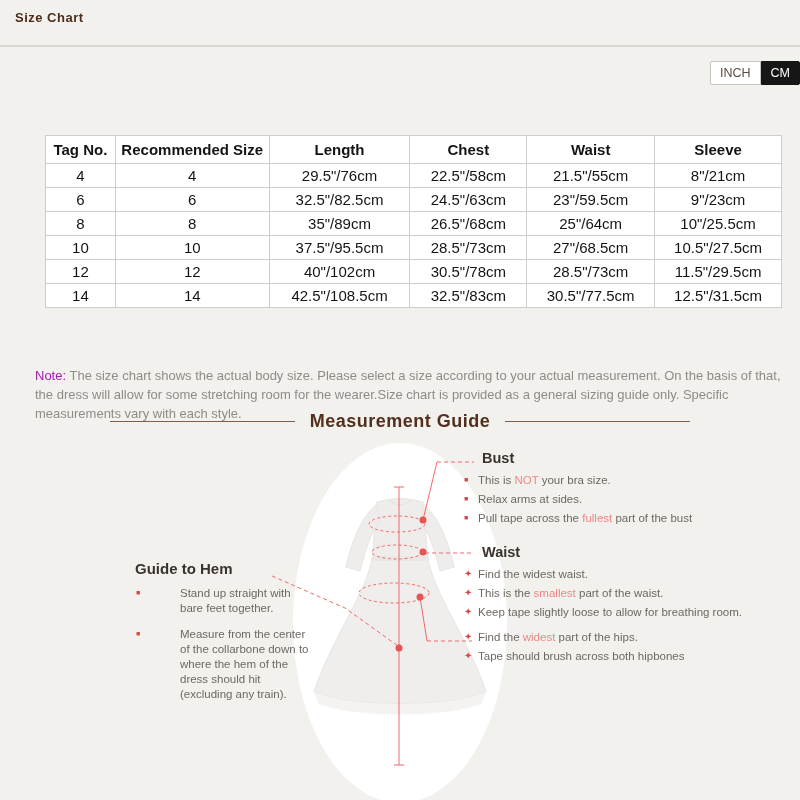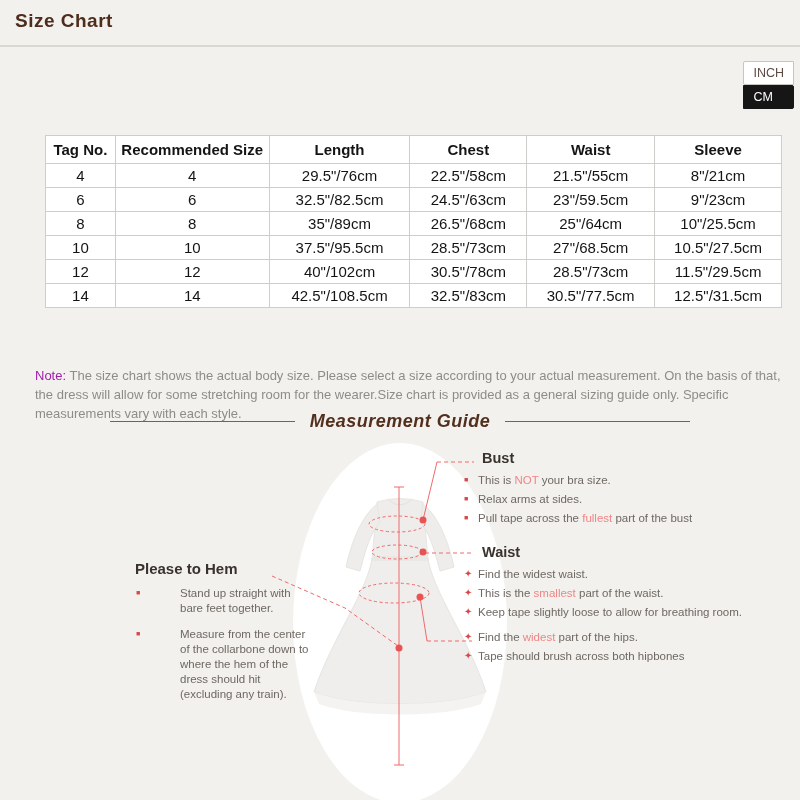--- a/index.html
+++ b/index.html
@@ -5,26 +5,26 @@
   * { box-sizing: border-box; }
   html,body { margin:0; padding:0; }
   body {
     width:800px; height:800px; position:relative; overflow:hidden;
     background:#f2f1ee;
     font-family:"Liberation Sans", sans-serif;
     color:#141414;
   }
   .page-title {
     position:absolute; left:15px; top:10px;
-    font-size:19px; font-weight:bold; color:#4e2d1b; letter-spacing:.5px;
+    font-size:13px; font-weight:bold; color:#4e2d1b; letter-spacing:.5px;
   }
   .header-divider {
     position:absolute; top:45px; left:0; width:800px; height:2px; background:#dbd7d1;
   }
-  .unit-toggle { position:absolute; top:61px; right:6px; display:flex;flex-direction:column; }
+  .unit-toggle { position:absolute; top:61px; right:0; display:flex; }
   .unit-btn {
     font-size:12.5px; line-height:16px; padding:3px 9px; cursor:pointer;
     border:1px solid #c8c4bf;
   }
   .unit-inch { background:#ffffff; color:#5b4b42; border-radius:2px 0 0 2px; }
   .unit-cm   { background:#161616; color:#ffffff; border-color:#161616; border-radius:0 2px 2px 0; }
 
   table.size-table {
     position:absolute; top:135px; left:33px; width:737px;
     border-collapse:collapse; background:#ffffff;
@@ -32,21 +32,21 @@
   }
   .size-table th, .size-table td { border:1px solid #cfcdca; padding:0 4px; }
   .size-table th { height:28px; font-weight:bold; }
   .size-table td { height:24px; font-weight:normal; }
 
   .note { position:absolute; left:35px; top:366px; font-size:13px; color:#8f8c88; line-height:19px; }
   .note .note-label { color:#a21caf; }
 
   .guide-title-row {
     position:absolute; top:411px; left:110px; width:580px;
-    display:flex; align-items:center; gap:15px;font-style:italic;
+    display:flex; align-items:center; gap:15px;
   }
   .guide-title-row .rule { flex:1; height:1px; background:#7d5f4c; }
   .guide-title { font-size:18px; font-weight:bold; color:#52301d; letter-spacing:.5px; white-space:nowrap; }
 
   .guide { position:absolute; top:440px; left:0; width:800px; height:370px; }
   .guide svg { position:absolute; left:0; top:0; }
 
   .sec { position:absolute; }
   .sec h4 { margin:0 0 7px 20px; font-size:14.5px; color:#39322d; }
   .bullet { display:flex; align-items:flex-start; margin-bottom:5px; }
@@ -235,21 +235,21 @@
       <span class="marker star">✦</span>
       <span class="b-text"><span>Find the </span><span class="hl">widest</span><span> part of the hips.</span></span>
     </div>
     <div class="bullet">
       <span class="marker star">✦</span>
       <span class="b-text"><span>Tape should brush across both hipbones</span><span class="hl"></span><span></span></span>
     </div>
   </div>
 
   <div class="sec sec-hollow">
-    <h4>Please to Hem</h4>
+    <h4>Guide to Hem</h4>
     <div class="bullet">
       <span class="marker square">■</span>
       <span class="b-text"><span>Stand up straight with bare feet together.</span><span class="hl"></span><span></span></span>
     </div>
     <div class="bullet">
       <span class="marker square">■</span>
       <span class="b-text"><span>Measure from the center of the collarbone down to where the hem of the dress should hit (excluding any train).</span><span class="hl"></span><span></span></span>
     </div>
   </div>
 

